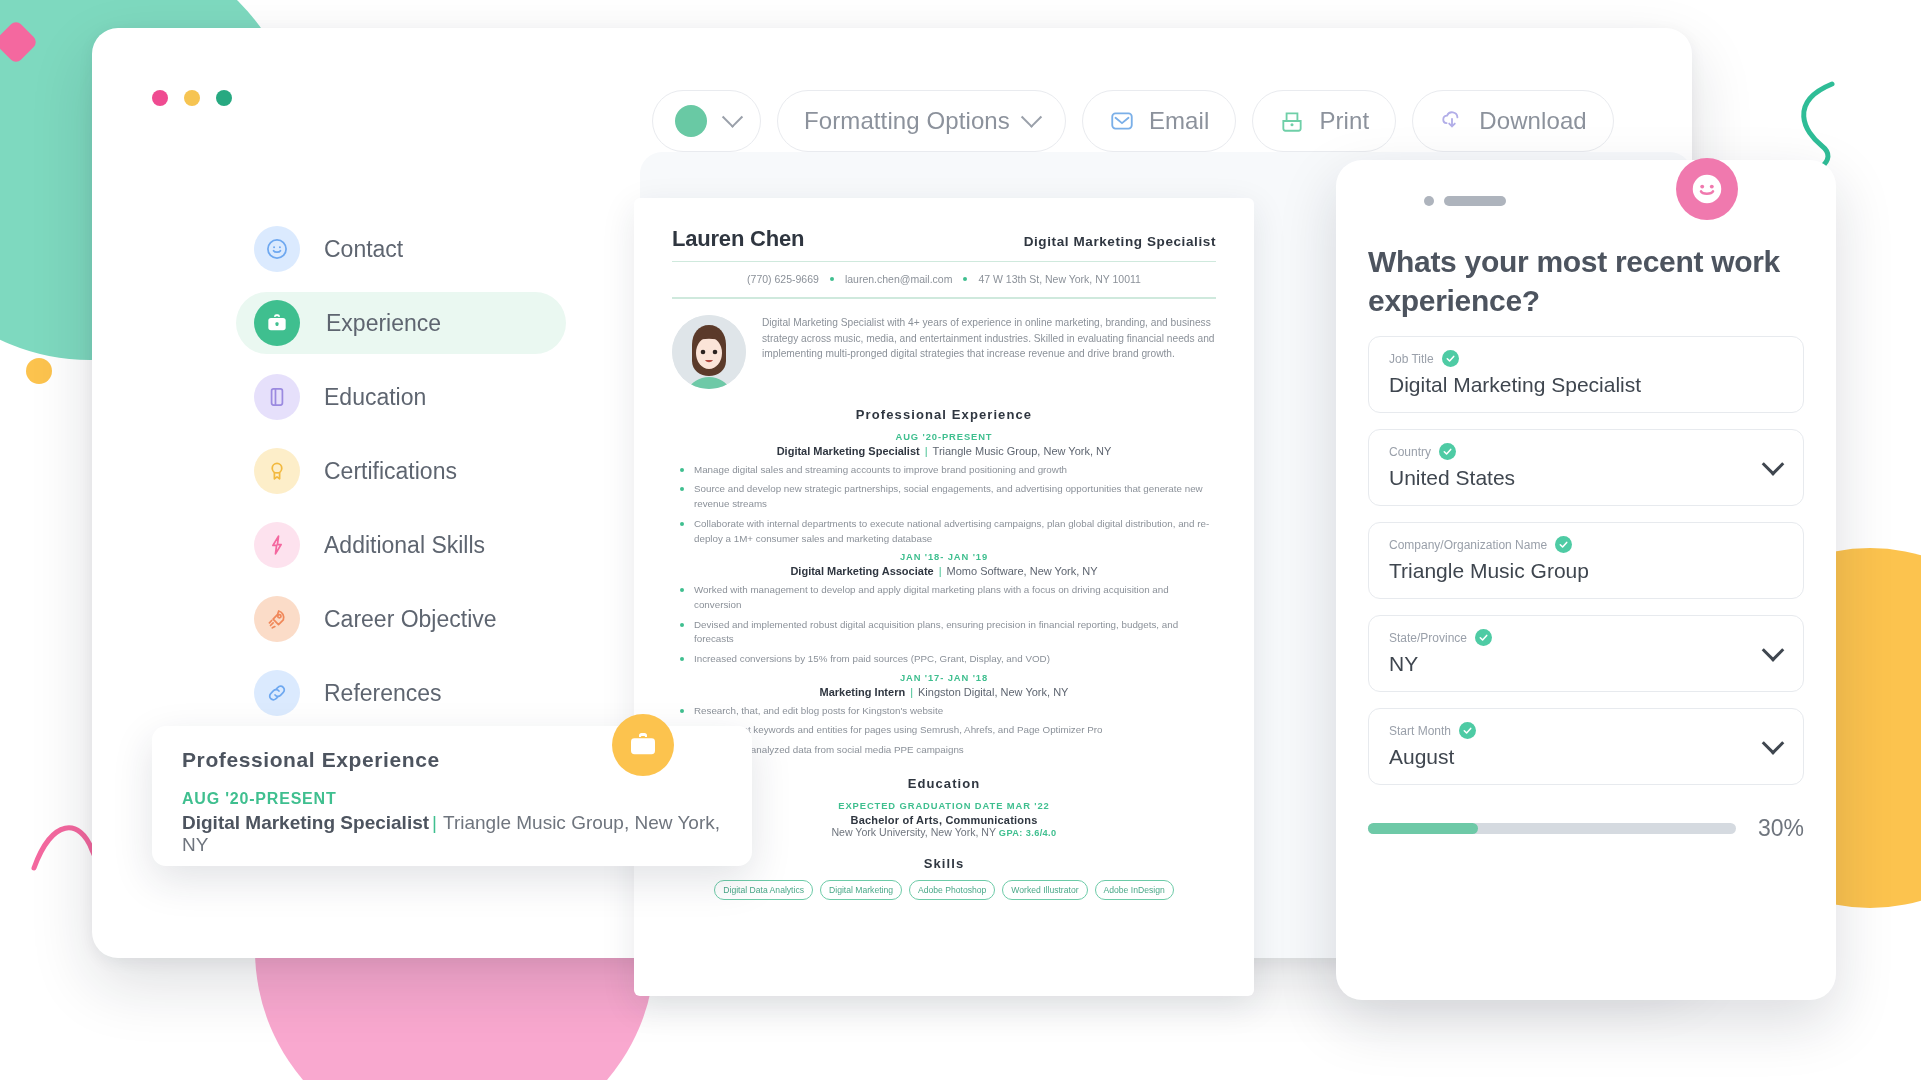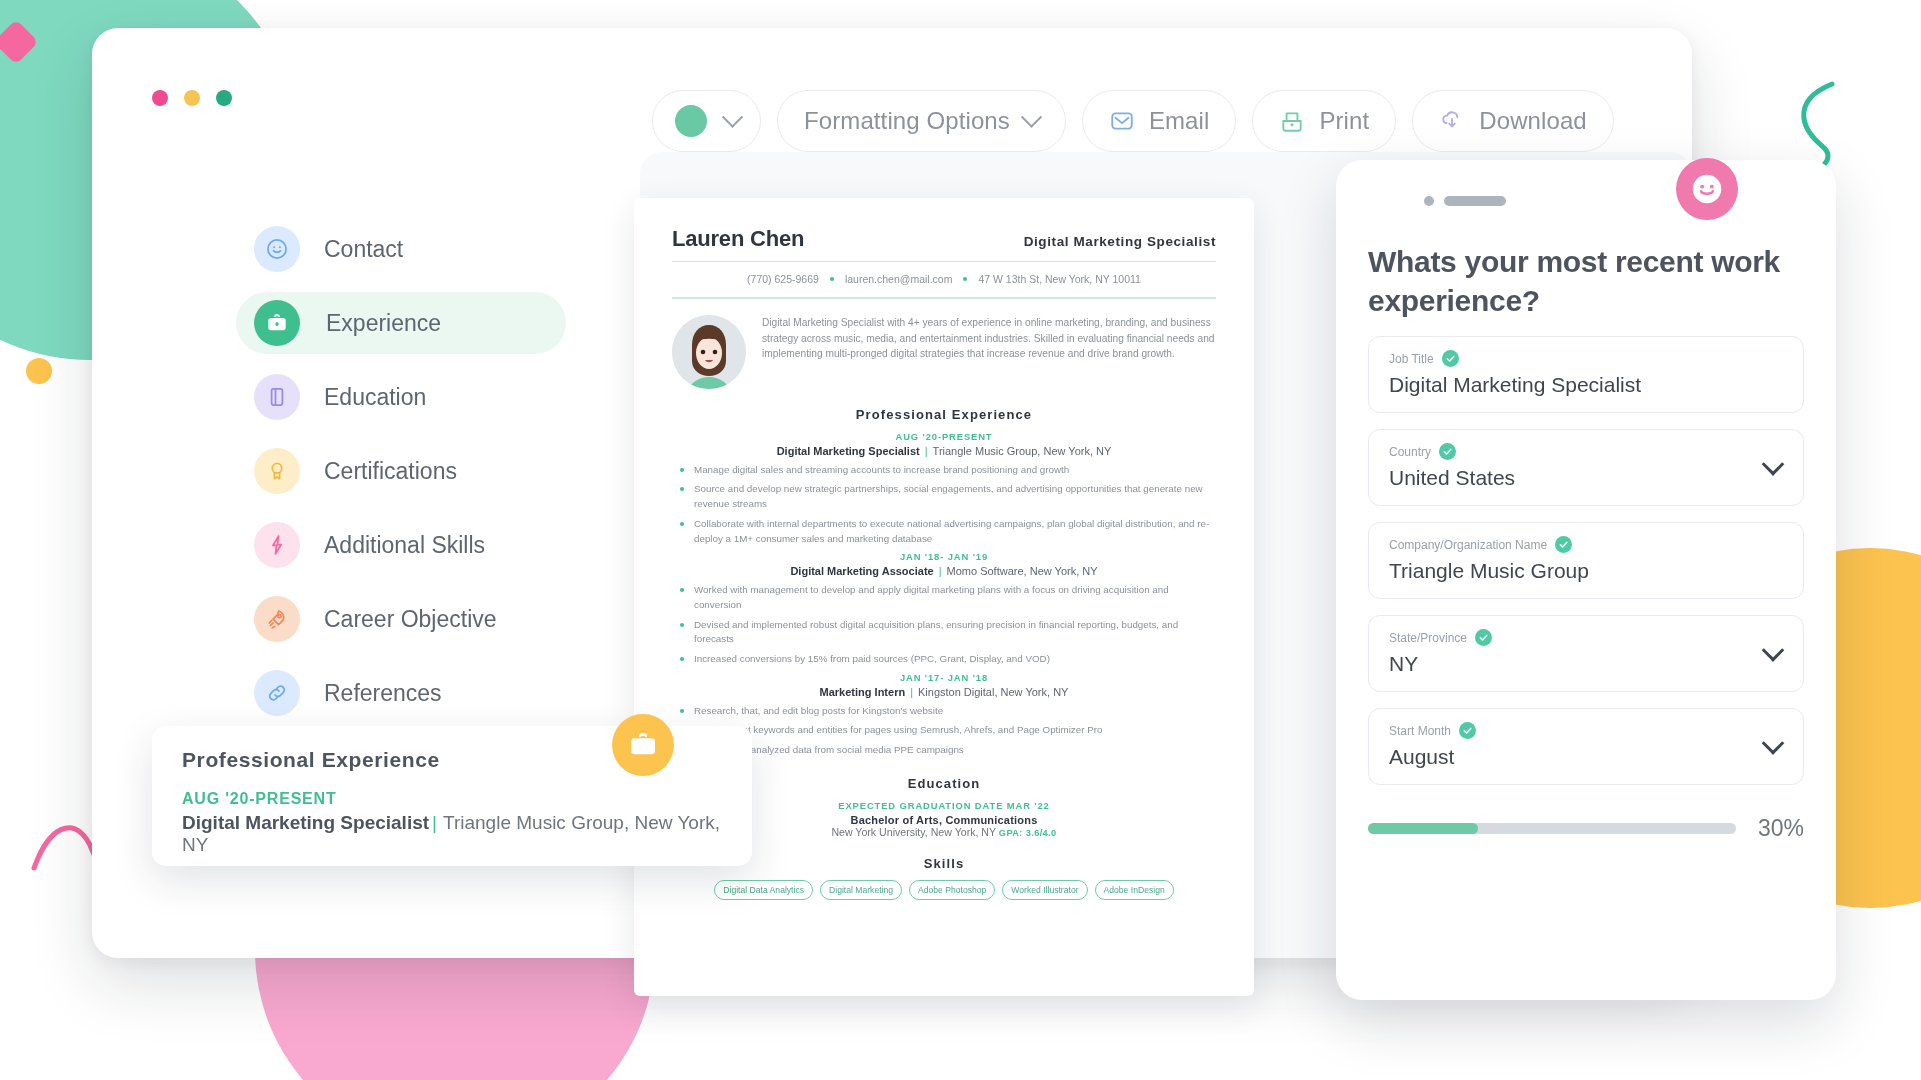--- a/index.html
+++ b/index.html
@@ -365,21 +365,21 @@
       </div>
       <div id="summary-text">Digital Marketing Specialist with 4+ years of experience in online marketing, branding, and business strategy across music, media, and entertainment industries. Skilled in evaluating financial needs and implementing multi-pronged digital strategies that increase revenue and drive brand growth.</div>
     </div>
 
     <div class="sec-title">Professional Experience</div>
     <div id="jobs">
         <div>
           <div class="job-date">AUG '20-PRESENT</div>
           <div class="job-line"><b>Digital Marketing Specialist</b><span class="sep">|</span><span>Triangle Music Group,</span> <span>New York, NY</span></div>
           <ul class="bullets">
-            <li>Manage digital sales and streaming accounts to increase brand positioning and growth</li>
+            <li>Manage digital sales and streaming accounts to improve brand positioning and growth</li>
             <li>Source and develop new strategic partnerships, social engagements, and advertising opportunities that generate new revenue streams</li>
             <li>Collaborate with internal departments to execute national advertising campaigns, plan global digital distribution, and re-deploy a 1M+ consumer sales and marketing database</li>
           </ul>
         </div>
         <div>
           <div class="job-date">JAN '18- JAN '19</div>
           <div class="job-line"><b>Digital Marketing Associate</b><span class="sep">|</span><span>Momo Software,</span> <span>New York, NY</span></div>
           <ul class="bullets">
             <li>Worked with management to develop and apply digital marketing plans with a focus on driving acquisition and conversion</li>
             <li>Devised and implemented robust digital acquisition plans, ensuring precision in financial reporting, budgets, and forecasts</li>

